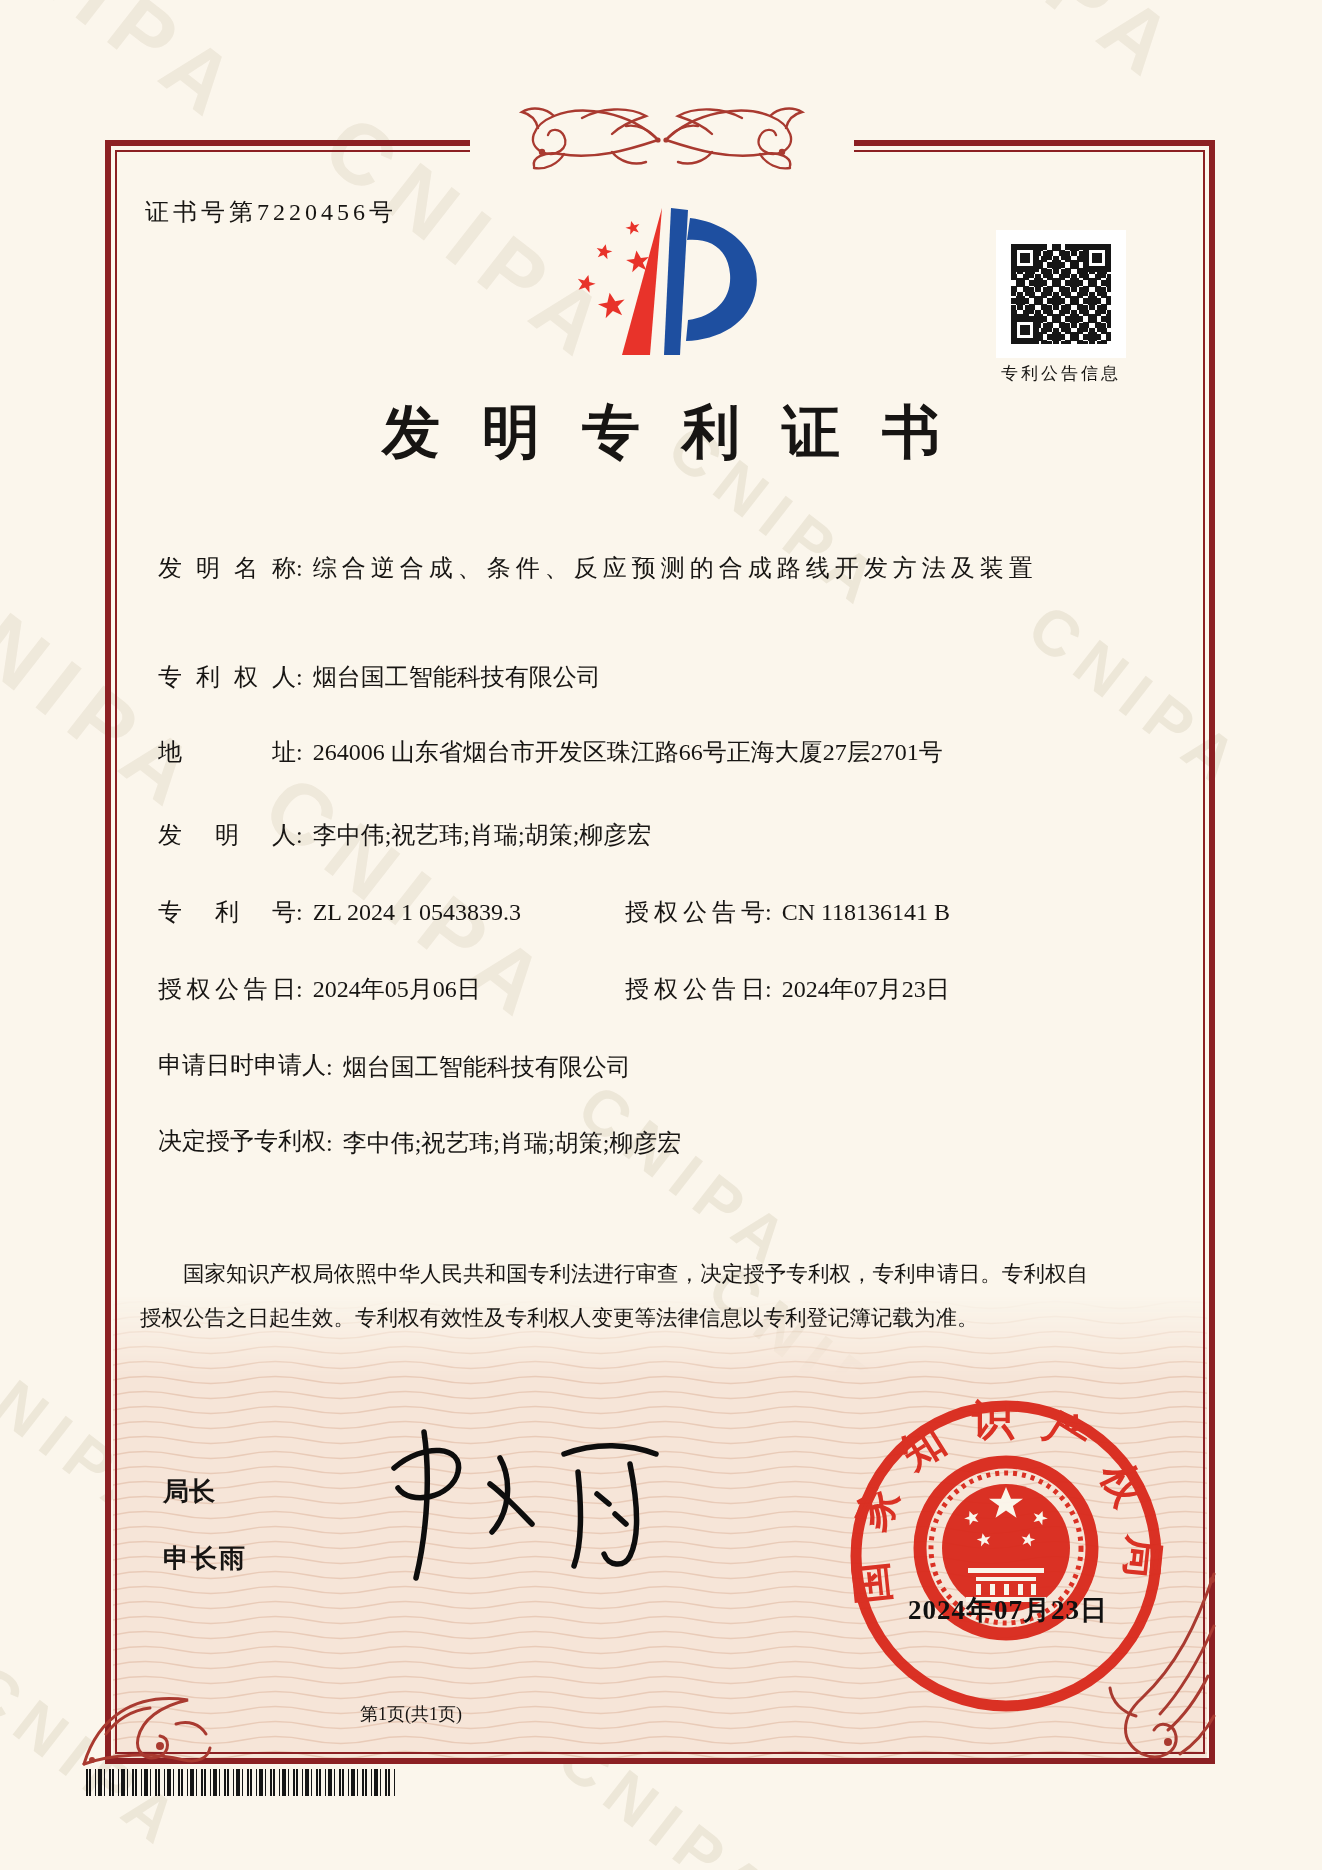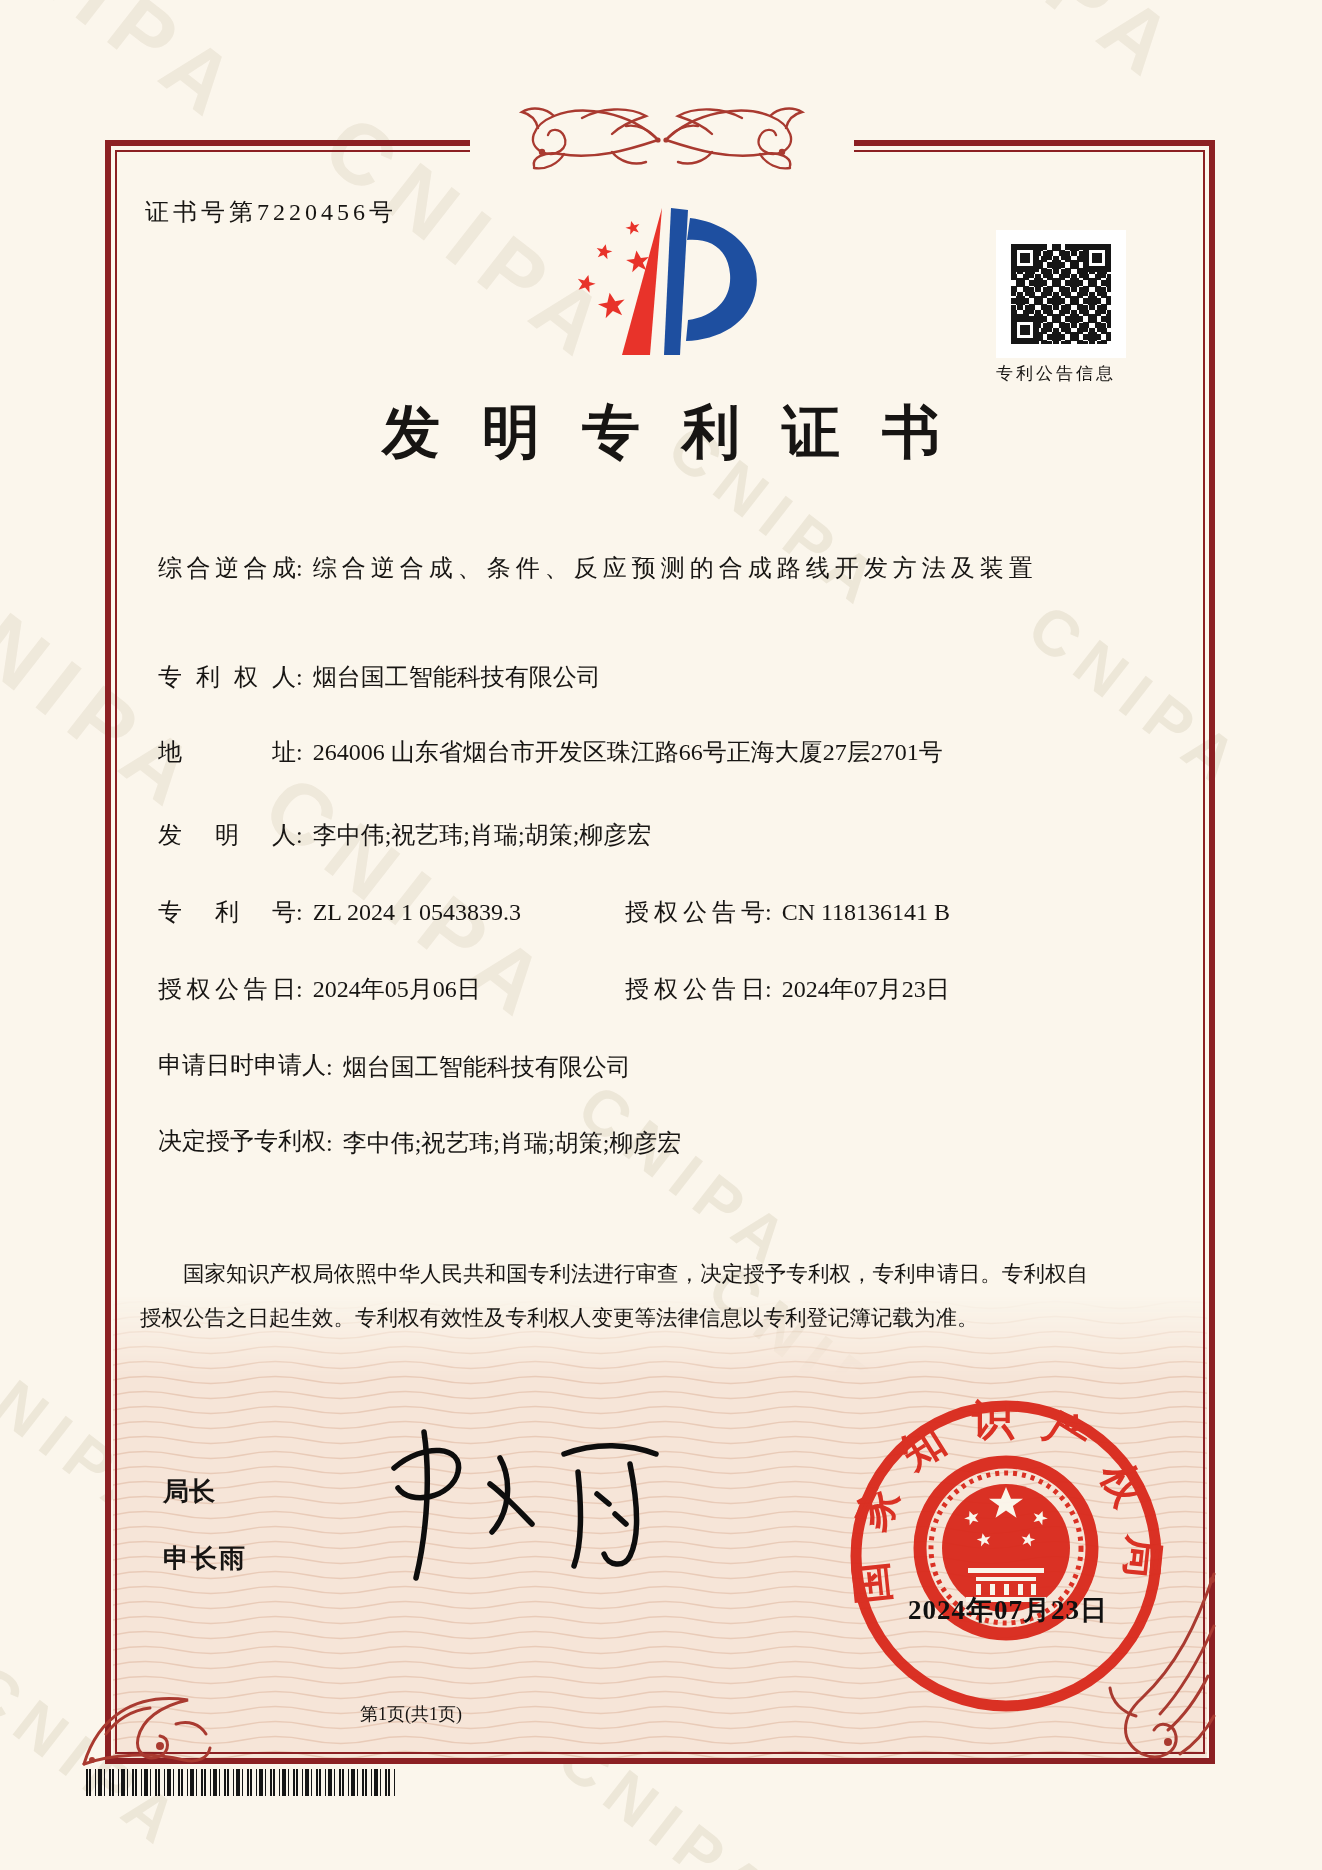--- a/index.html
+++ b/index.html
@@ -37,21 +37,21 @@
   
   .certno{position:absolute;left:145px;top:196px;font-size:24px;letter-spacing:4px;z-index:6;}
   .logo{position:absolute;left:540px;top:198px;z-index:6;}
   .qrbox{position:absolute;left:996px;top:230px;width:130px;height:128px;background:#fff;z-index:6;}
   .qr{position:absolute;left:15px;top:14px;width:100px;height:100px;
       background:
         repeating-conic-gradient(#161616 0% 25%, transparent 0% 50%) 5px 7px/18px 18px,
         repeating-conic-gradient(#161616 0% 25%, #ffffff 0% 50%) 0 0/12px 12px;}
   .finder{position:absolute;width:16px;height:16px;border:6px solid #161616;background:#fff;}
   .finder::after{content:"";position:absolute;left:3px;top:3px;width:10px;height:10px;background:#161616;}
-  .qr-label{position:absolute;left:996px;top:362px;width:130px;
+  .qr-label{position:absolute;left:996px;top:362px;width:130px;text-align:center;
             font-size:17px;letter-spacing:3px;z-index:6;}
   .title{position:absolute;left:0;top:394px;width:1322px;text-align:center;z-index:6;
          font-size:58px;font-weight:700;letter-spacing:42px;text-indent:42px;}
 
   
   .row{position:absolute;left:158px;font-size:24px;z-index:6;line-height:34px;}
   .row .lbl{display:inline-block;width:138px;text-align:justify;text-align-last:justify;vertical-align:top;}
   .row .lbl.natural{width:auto;text-align:left;text-align-last:left;font-family:Liberation Mono, monospace;}
   .row .colon{display:inline-block;vertical-align:top;}
   .row .val{display:inline-block;margin-left:4px;vertical-align:top;}
@@ -188,21 +188,21 @@
     <div class="finder" style="left:0;top:0"></div>
     <div class="finder" style="right:0;top:0"></div>
     <div class="finder" style="left:0;bottom:0"></div>
   </div>
 </div>
 <div class="qr-label">专利公告信息</div>
 
 <div class="title">发明专利证书</div>
 
 <div class="row" style="top:551px">
-  <span class="lbl">综合逆合成</span><span class="colon">:</span>
+  <span class="lbl">发明名称</span><span class="colon">:</span>
   <span class="val wide">综合逆合成、条件、反应预测的合成路线开发方法及装置</span>
 </div>
 <div class="row" style="top:660px">
   <span class="lbl">专利权人</span><span class="colon">:</span>
   <span class="val">烟台国工智能科技有限公司</span>
 </div>
 <div class="row" style="top:735px">
   <span class="lbl">地址</span><span class="colon">:</span>
   <span class="val wrap">264006 山东省烟台市开发区珠江路66号正海大厦27层2701号</span>
 </div>

